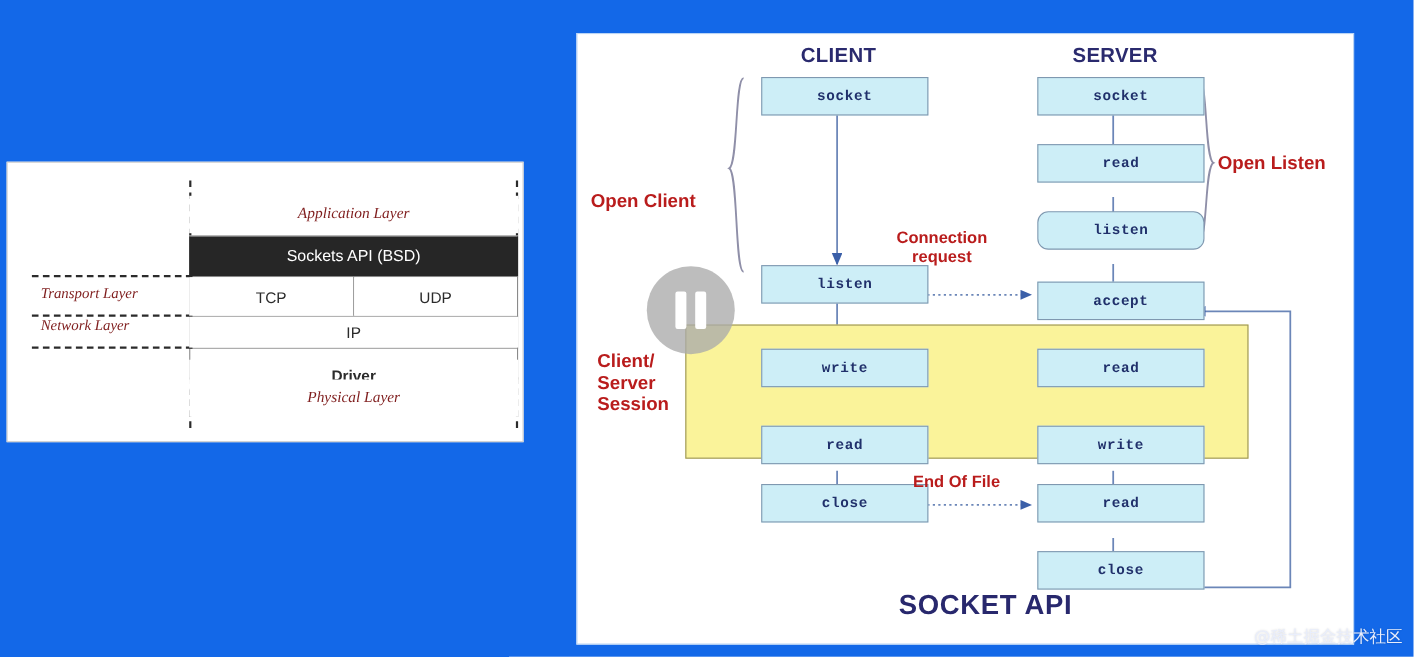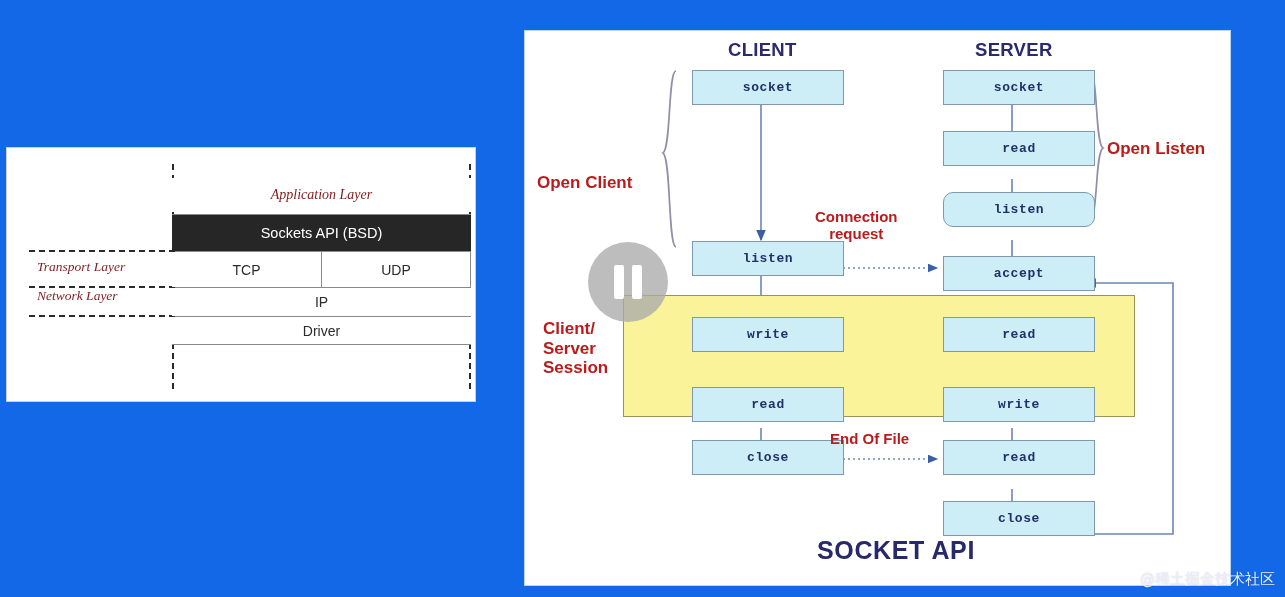--- a/index.html
+++ b/index.html
@@ -134,21 +134,24 @@
     <span class="lyr-label" style="left:30px;top:111px;">Transport Layer</span>
     <span class="lyr-label" style="left:30px;top:140px;">Network Layer</span>
 
     <div class="stack-row" style="top:30px;height:34px;">
       <span class="lyr-label" style="position:static;font-size:14px;">Application Layer</span>
     </div>
     <div class="stack-row dark" style="top:67px;height:36px;font-size:14.5px;">Sockets API (BSD)</div>
     <div class="stack-row" style="top:104px;height:35px;left:165px;width:149px;">TCP</div>
     <div class="stack-row" style="top:104px;height:35px;left:315px;width:148px;">UDP</div>
     <div class="stack-row" style="top:140px;height:28px;text-align:center;">IP</div>
-    <div class="stack-row" style="top:169px;height:27px;">Driver</div>
+    <div class="stack-row" style="top:179px;height:27px;font-weight:bold;">Driver</div>
+    <div class="stack-row" style="top:197px;height:34px;">
+      <span class="lyr-label" style="position:static;font-size:14px;">Physical Layer</span>
+    </div>
   </div>
 </div>
 
 <div id="right-panel">
 
   <svg id="flow" viewBox="0 0 707 556">
     <defs>
       <marker id="ah" markerWidth="8" markerHeight="8" refX="6.2" refY="3" orient="auto">
         <path d="M0,0 L7,3 L0,6 z" fill="#3a5fa8"></path>
       </marker>

